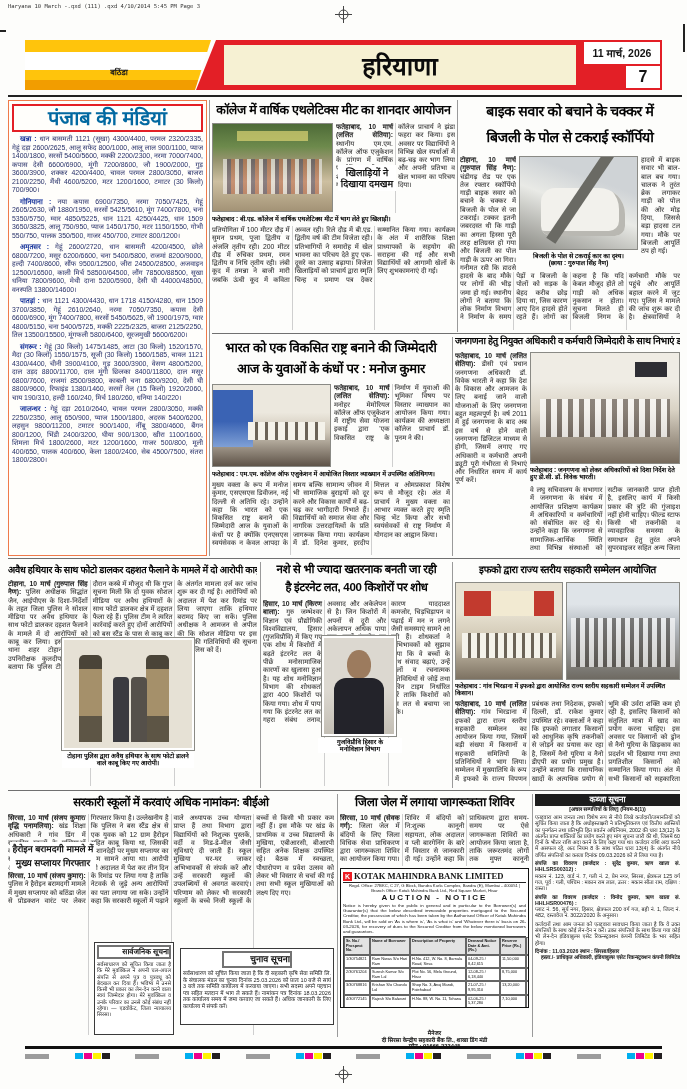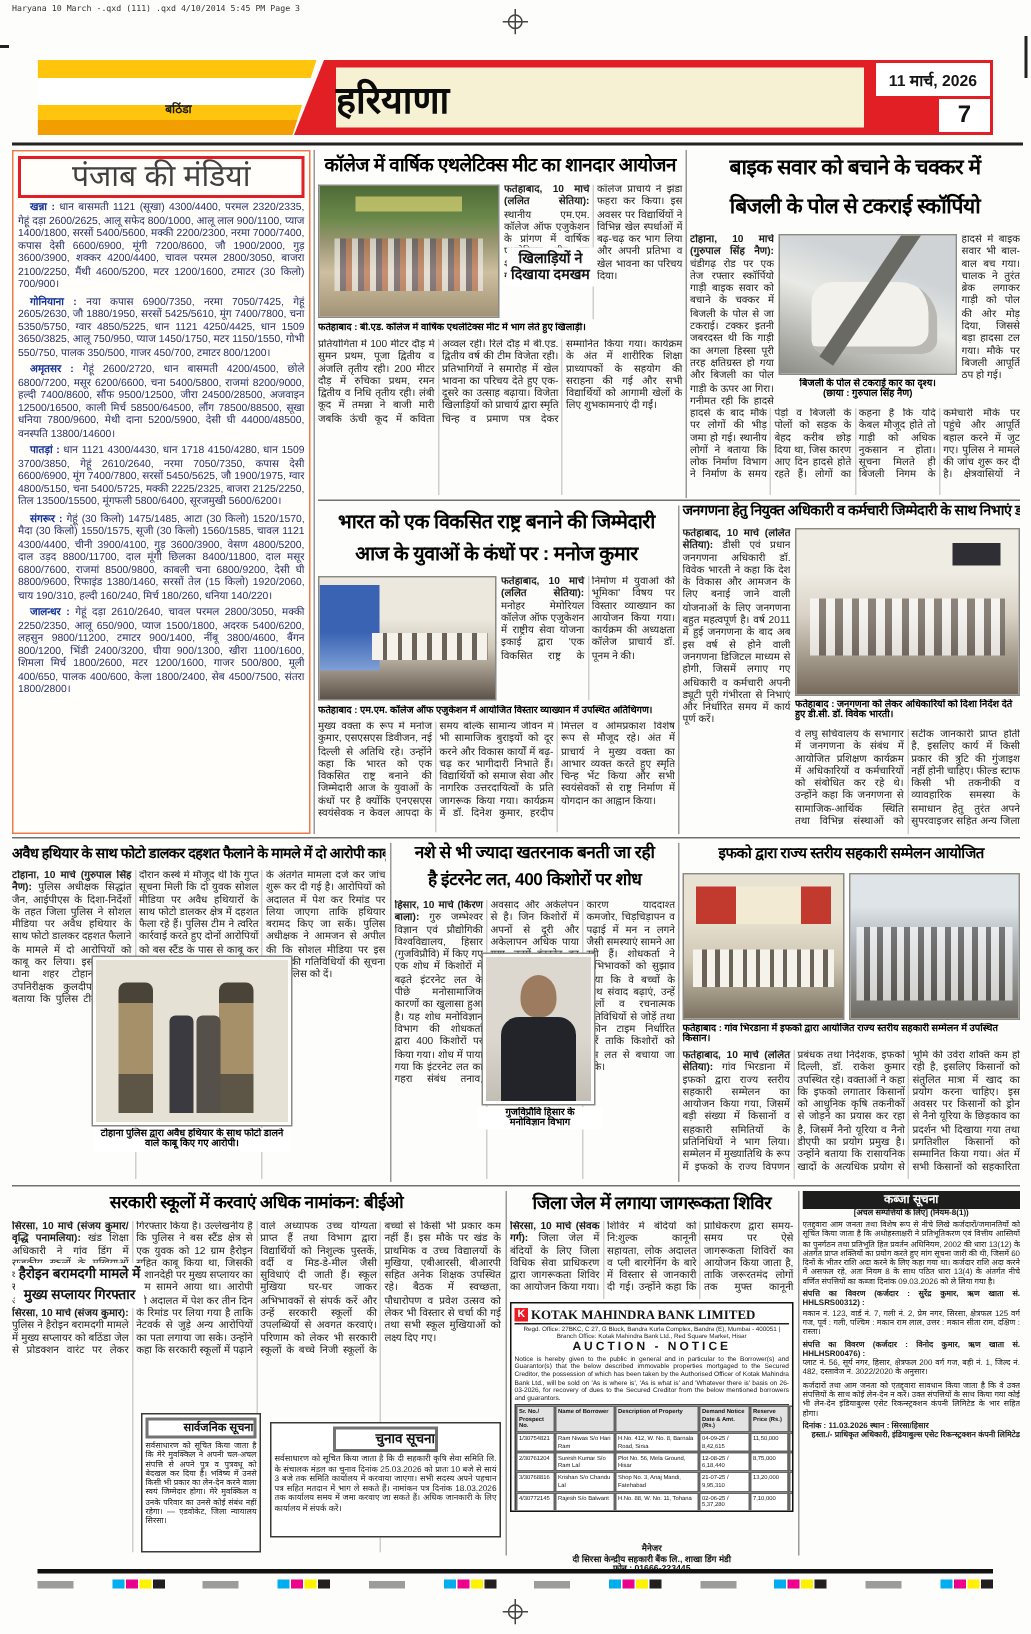--- a/index.html
+++ b/index.html
@@ -11,21 +11,21 @@
 .c2{columns:2;column-gap:5px;column-rule:1px solid #cfcfcf}
 .c3{columns:3;column-gap:5px;column-rule:1px solid #cfcfcf}
 .c4{columns:4;column-gap:5px;column-rule:1px solid #cfcfcf}
 .cap{font-size:6.4px;line-height:7.4px;font-weight:700;color:#000;overflow:hidden}
 .dl{font-weight:700}
 .vr{position:absolute;width:1px;background:#9a9a9a}
 .hr{position:absolute;height:1px;background:#707070}
 .ph{position:absolute;overflow:hidden;border:1px solid #8a8a85;background:#cfc9bd}
 .mast-name{font-size:25px;font-weight:700;color:#e31f26;text-shadow:1px 0 0 #fff,-1px 0 0 #fff,0 1px 0 #fff,0 -1px 0 #fff;line-height:1}
 .mandi-wrap{border:1px solid #ef7a4a;background:#fffefb;padding:3px}
-.mandi-title{border:2px solid #e31f26;color:#404040;font-weight:400;font-size:20px;text-align:center;line-height:24px;white-space:nowrap;overflow:hidden}
+.mandi-title{border:2px solid #e31f26;color:#0369a1;font-weight:700;font-size:20px;text-align:center;line-height:24px;white-space:nowrap;overflow:hidden}
 .mandi-body{font-size:6.9px;line-height:8.5px;text-align:justify;color:#273069;padding-top:3px;height:418px;overflow:hidden}
 .mp{margin-bottom:3px;text-indent:8px}
 .mp b{color:#16339b}
 .pull{font-weight:700;text-align:center;background:#fff;white-space:nowrap}
 .notice-box{border:1px solid #3a3a3a;background:#fff;padding:2px;overflow:hidden}
 .notice-title{font-weight:700;text-align:right;border:2px solid #737373;margin-bottom:2px;white-space:nowrap;overflow:hidden}
 .tiny{font-size:5.3px;line-height:6.3px;text-align:justify;color:#222}
 .kotak{border:1.5px solid #111;background:#fff;padding:2px;overflow:hidden}
 .kgrid{display:grid;grid-template-columns:26px 40px 56px 34px 26px 18px;border:1px solid #444;margin-top:2px}
 .kgrid span{border:0.5px solid #666;font-size:3.9px;line-height:4.6px;padding:1px;overflow:hidden;color:#111}
@@ -47,21 +47,21 @@
     <line x1="0" y1="8.5" x2="17" y2="8.5" stroke="#444" stroke-width="1"></line>
   </svg>
 <div class="a" style="left:0;top:30px;width:6px;height:2px;background:#222"></div>
 <div class="a" style="left:683px;top:24px;width:2px;height:28px;background:#222"></div>
 
 <div class="a" style="left:25px;top:40px;width:637px;height:50px">
   <div class="a" style="left:171px;top:0;width:466px;height:50px;background:#e31f26;clip-path:polygon(20px 0,100% 0,100% 100%,0 100%)"></div>
   <div class="a" style="left:0;top:0;width:186px;height:50px;background:linear-gradient(180deg,#ffc40c 0 24%,#fff 24% 60%,#ffc40c 60% 80%,#f29d00 80% 100%);clip-path:polygon(0 0,100% 0,calc(100% - 16px) 100%,0 100%);display:flex;align-items:center;justify-content:center">
     <span style="font-size:8px;font-weight:700;color:#1a1a1a;margin-left:2px;margin-top:12px">बठिंडा</span>
   </div>
-  <div class="a" style="left:199px;top:5px;width:352px;height:40px;background:#f6f1d3;display:flex;align-items:center;justify-content:flex-start">
+  <div class="a" style="left:199px;top:5px;width:352px;height:40px;background:#f6f1d3;display:flex;align-items:center;justify-content:center">
     <span style="font-size:25px;font-weight:700;color:#0b0b0b">हरियाणा</span>
   </div>
   <div class="a" style="left:559px;top:2px;width:76px;height:22px;background:#fff;display:flex;align-items:center;justify-content:center">
     <span style="font-size:10.5px;font-weight:700">11 मार्च, 2026</span>
   </div>
   <div class="a" style="left:601px;top:26px;width:34px;height:22px;background:#fff;display:flex;align-items:center;justify-content:center">
     <span style="font-size:16px;font-weight:700">7</span>
   </div>
 </div>
 <div class="hr" style="left:8px;top:95px;width:674px;height:2px;background:#222"></div>

